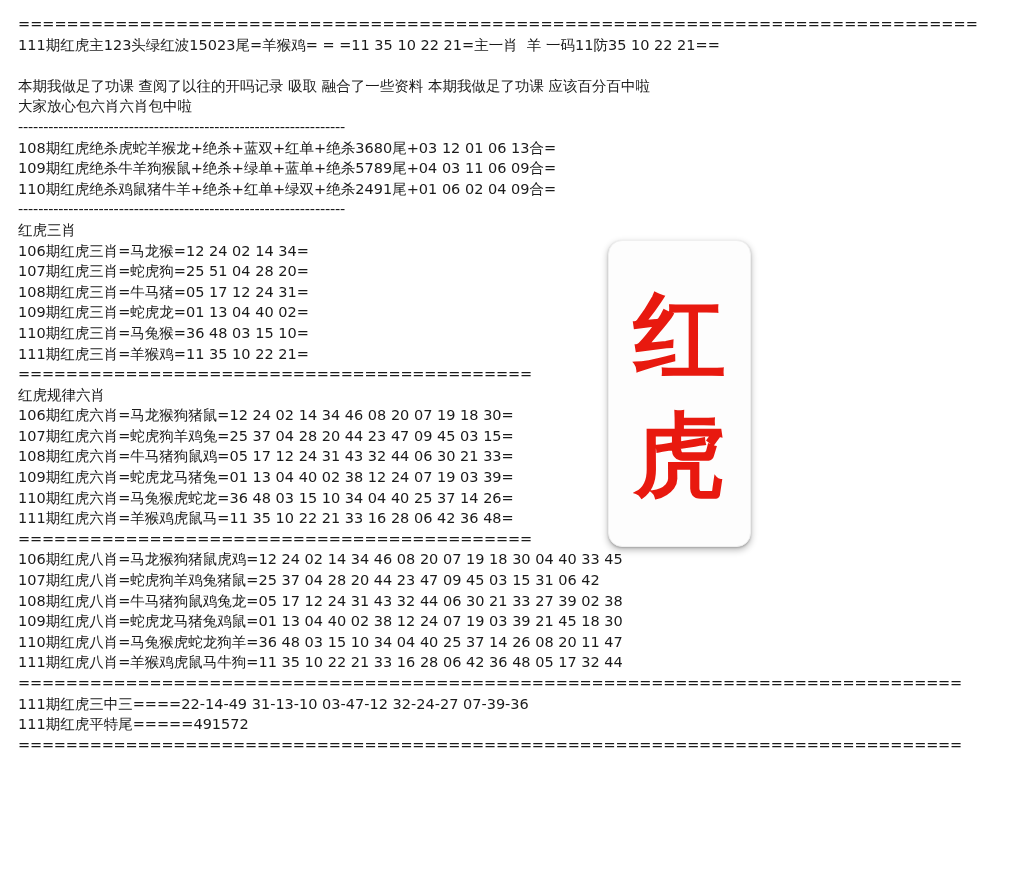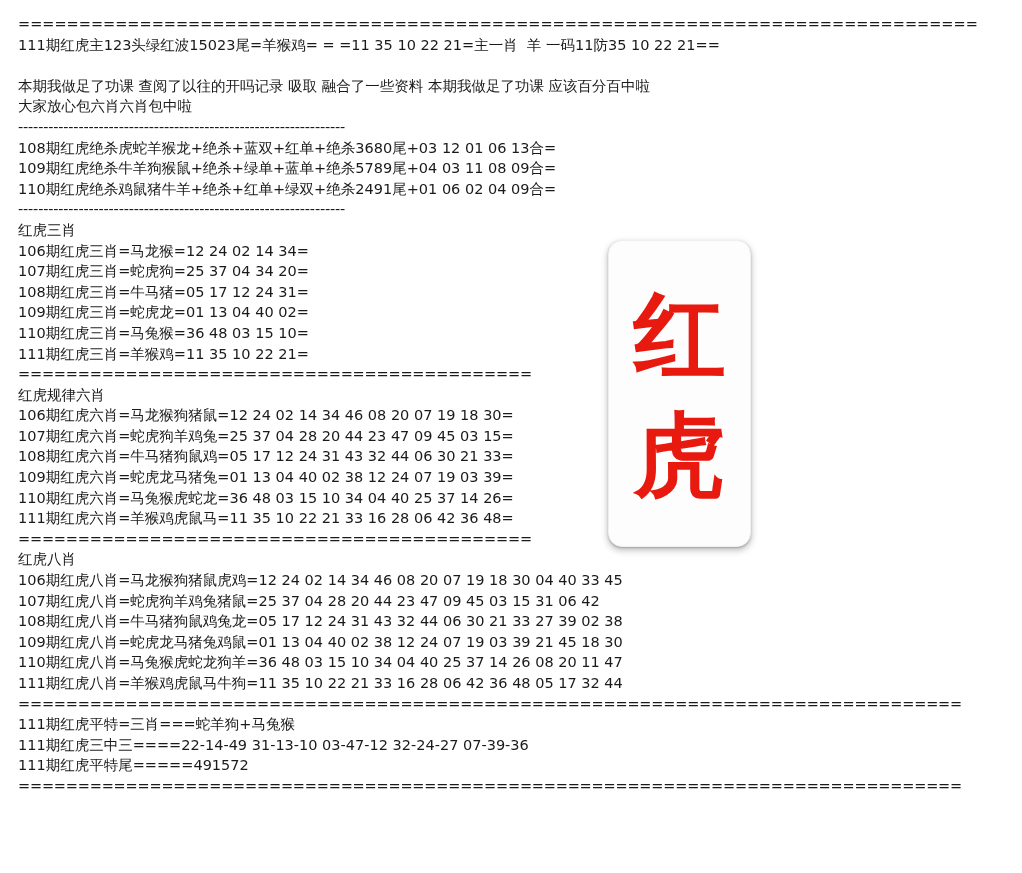--- a/index.html
+++ b/index.html
@@ -75,48 +75,46 @@
 <div class="page">
 
   <div class="content">
     <div class="line">===============================================================================</div>
     <div class="line">111期红虎主123头绿红波15023尾=羊猴鸡= = =11 35 10 22 21=主一肖  羊 一码11防35 10 22 21==</div>
     <div class="blank"></div>
     <div class="line">本期我做足了功课 查阅了以往的开吗记录 吸取 融合了一些资料 本期我做足了功课 应该百分百中啦</div>
     <div class="line">大家放心包六肖六肖包中啦</div>
     <div class="rule">-----------------------------------------------------------------</div>
     <div class="line">108期红虎绝杀虎蛇羊猴龙+绝杀+蓝双+红单+绝杀3680尾+03 12 01 06 13合=</div>
-    <div class="line">109期红虎绝杀牛羊狗猴鼠+绝杀+绿单+蓝单+绝杀5789尾+04 03 11 08 09合=</div>
+    <div class="line">109期红虎绝杀牛羊狗猴鼠+绝杀+绿单+蓝单+绝杀5789尾+04 03 11 06 09合=</div>
     <div class="line">110期红虎绝杀鸡鼠猪牛羊+绝杀+红单+绿双+绝杀2491尾+01 06 02 04 09合=</div>
     <div class="rule">-----------------------------------------------------------------</div>
     <div class="line">红虎三肖</div>
     <div class="line">106期红虎三肖=马龙猴=12 24 02 14 34=</div>
-    <div class="line">107期红虎三肖=蛇虎狗=25 37 04 34 20=</div>
+    <div class="line">107期红虎三肖=蛇虎狗=25 51 04 28 20=</div>
     <div class="line">108期红虎三肖=牛马猪=05 17 12 24 31=</div>
     <div class="line">109期红虎三肖=蛇虎龙=01 13 04 40 02=</div>
     <div class="line">110期红虎三肖=马兔猴=36 48 03 15 10=</div>
     <div class="line">111期红虎三肖=羊猴鸡=11 35 10 22 21=</div>
     <div class="rule">===========================================</div>
     <div class="line">红虎规律六肖</div>
     <div class="line">106期红虎六肖=马龙猴狗猪鼠=12 24 02 14 34 46 08 20 07 19 18 30=</div>
     <div class="line">107期红虎六肖=蛇虎狗羊鸡兔=25 37 04 28 20 44 23 47 09 45 03 15=</div>
     <div class="line">108期红虎六肖=牛马猪狗鼠鸡=05 17 12 24 31 43 32 44 06 30 21 33=</div>
     <div class="line">109期红虎六肖=蛇虎龙马猪兔=01 13 04 40 02 38 12 24 07 19 03 39=</div>
     <div class="line">110期红虎六肖=马兔猴虎蛇龙=36 48 03 15 10 34 04 40 25 37 14 26=</div>
     <div class="line">111期红虎六肖=羊猴鸡虎鼠马=11 35 10 22 21 33 16 28 06 42 36 48=</div>
     <div class="rule">===========================================</div>
-    <div class="line">红虎八肖</div>
     <div class="line">106期红虎八肖=马龙猴狗猪鼠虎鸡=12 24 02 14 34 46 08 20 07 19 18 30 04 40 33 45</div>
     <div class="line">107期红虎八肖=蛇虎狗羊鸡兔猪鼠=25 37 04 28 20 44 23 47 09 45 03 15 31 06 42</div>
     <div class="line">108期红虎八肖=牛马猪狗鼠鸡兔龙=05 17 12 24 31 43 32 44 06 30 21 33 27 39 02 38</div>
     <div class="line">109期红虎八肖=蛇虎龙马猪兔鸡鼠=01 13 04 40 02 38 12 24 07 19 03 39 21 45 18 30</div>
     <div class="line">110期红虎八肖=马兔猴虎蛇龙狗羊=36 48 03 15 10 34 04 40 25 37 14 26 08 20 11 47</div>
     <div class="line">111期红虎八肖=羊猴鸡虎鼠马牛狗=11 35 10 22 21 33 16 28 06 42 36 48 05 17 32 44</div>
     <div class="rule">===============================================================================</div>
-    <div class="line">111期红虎平特=三肖===蛇羊狗+马兔猴</div>
     <div class="line">111期红虎三中三====22-14-49 31-13-10 03-47-12 32-24-27 07-39-36</div>
     <div class="line">111期红虎平特尾=====491572</div>
     <div class="rule">===============================================================================</div>
   </div>
 
   <div class="logo-card">
     <div class="logo-char top">红</div>
     <div class="logo-char bottom">虎</div>
   </div>
 

